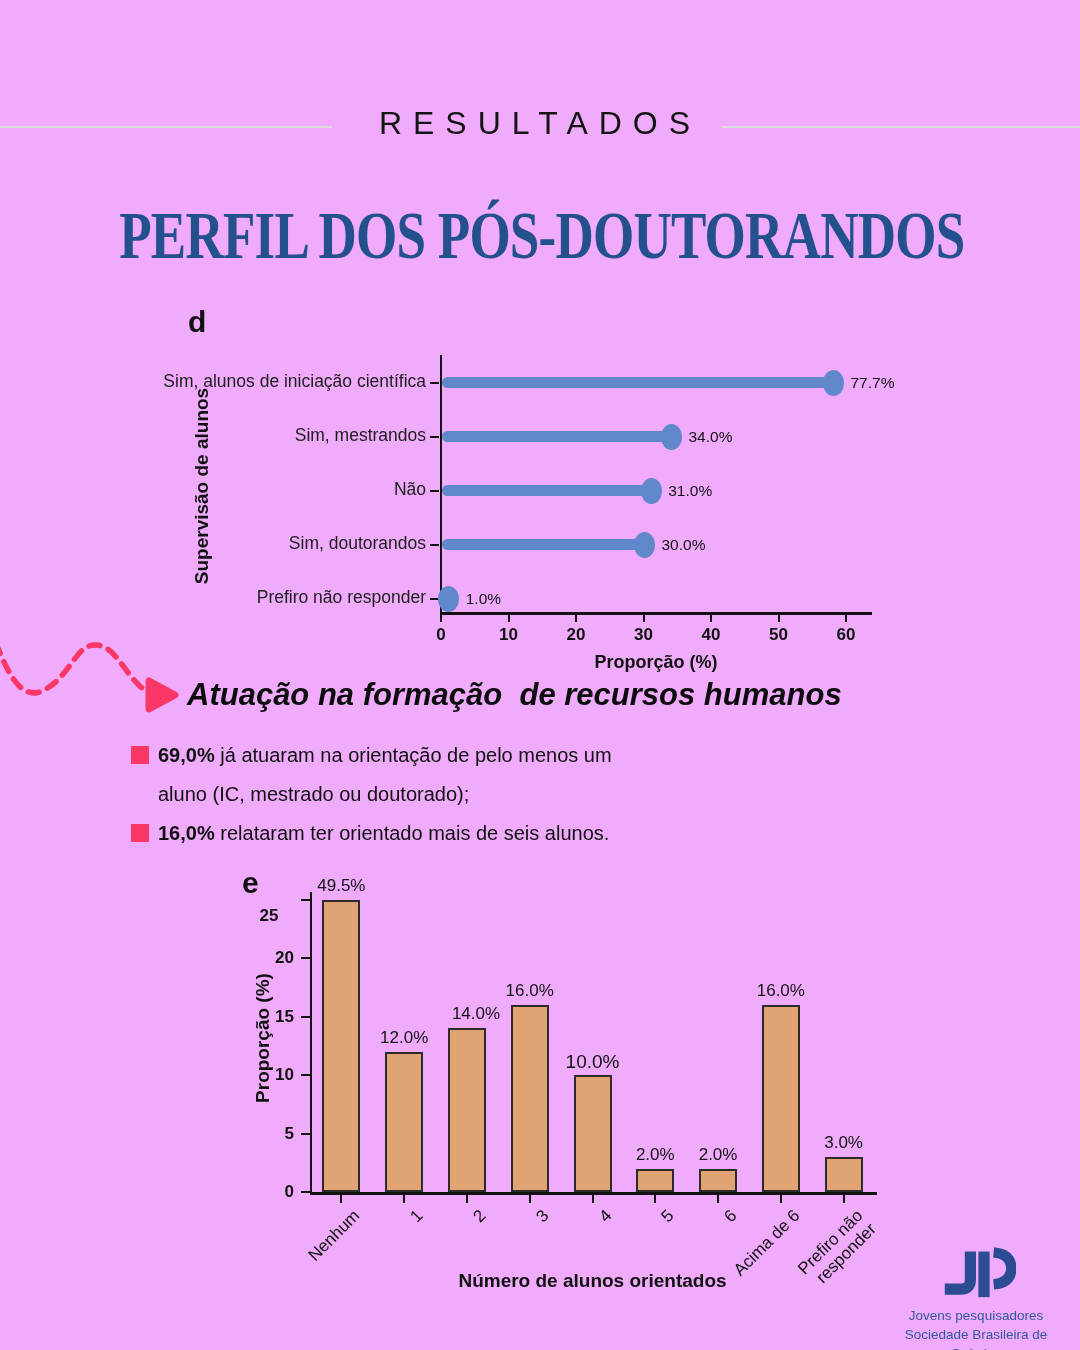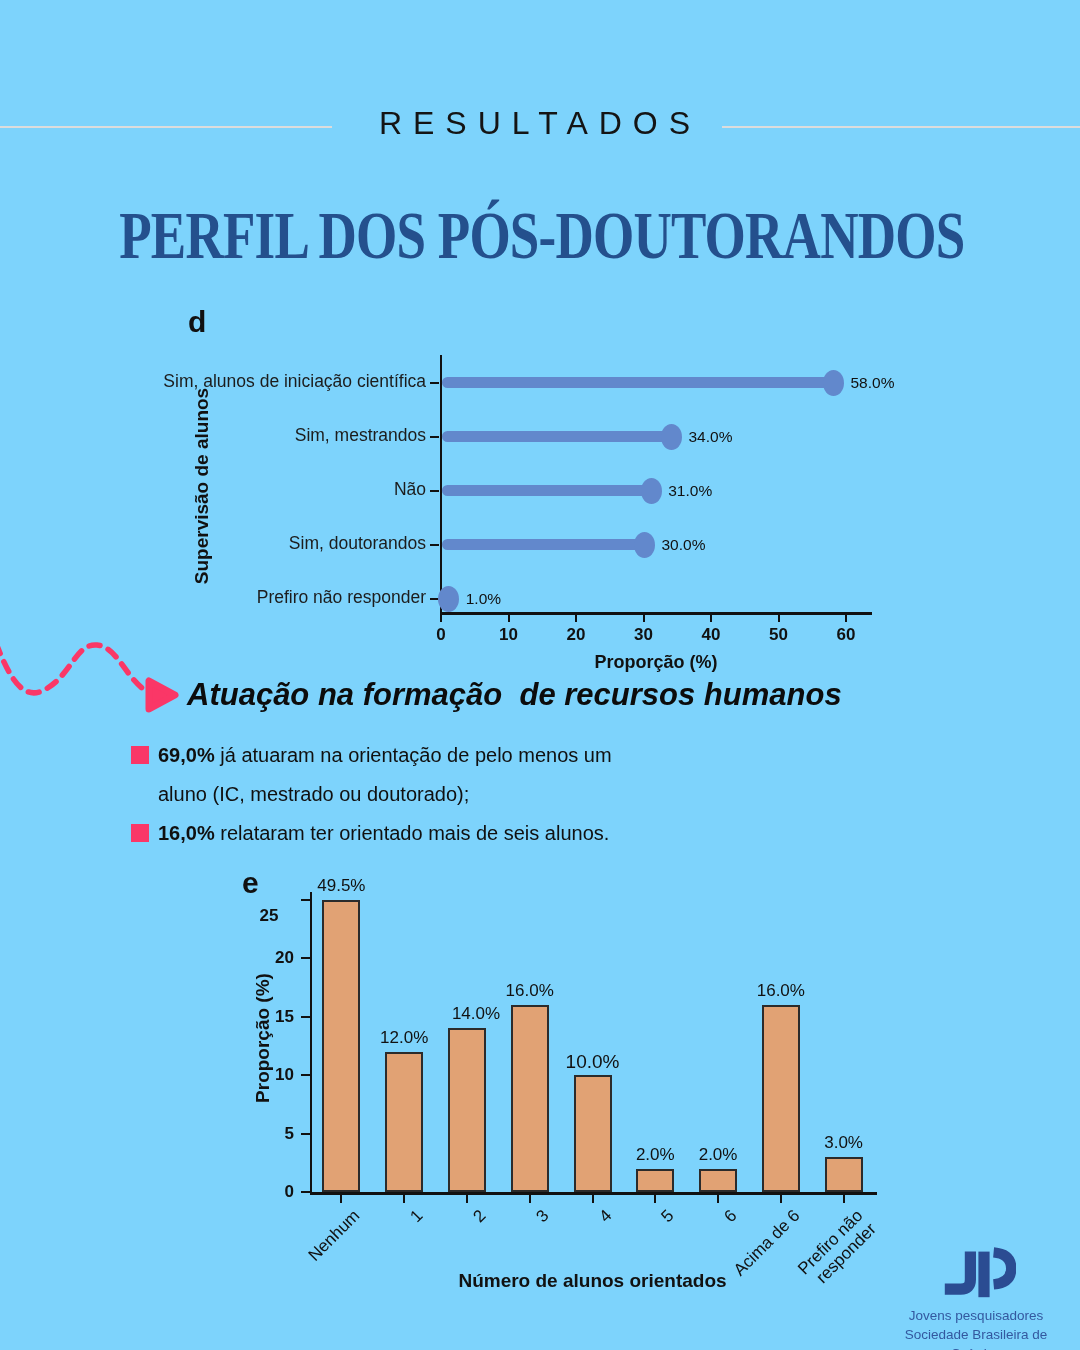--- a/index.html
+++ b/index.html
@@ -1,16 +1,16 @@
 <!DOCTYPE html>
 <html><head>
 <meta charset="utf-8">
 <style>
   html,body{margin:0;padding:0;background:#e9e9e9;}
-  .page{position:relative;width:1080px;height:1350px;margin:0 auto;background:#7dd3fc;
+  .page{position:relative;width:1080px;height:1350px;margin:0 auto;background:#f0abfc;
         font-family:"Liberation Sans",sans-serif;overflow:hidden;}
   .abs{position:absolute;}
 
   
   .hdr-line{position:absolute;height:2px;background:#dcdcdc;}
   .eyebrow{position:absolute;left:0;right:0;top:105px;text-align:center;
            font-size:32px;letter-spacing:11px;font-weight:500;color:#141414;}
   .main-title{position:absolute;left:0;right:0;top:196px;text-align:center;white-space:nowrap;}
   .main-title span{display:inline-block;transform:scaleX(0.78);transform-origin:center;
            font-family:"Liberation Serif",serif;font-weight:700;font-size:68px;color:#24508d;
@@ -61,21 +61,21 @@
 
   <div id="chart-d">
     <div class="panel-label" style="left:188px;top:10px;">d</div>
     <div class="axis-label rot" style="left:52px;top:180px;width:300px;font-size:19px;">Supervisão de alunos</div>
     <div class="plot-d"></div>
     <div class="axis-label" style="left:440px;top:357px;width:432px;">Proporção (%)</div>
   <div class="cat-label" style="left: 0px; top: 76px; width: 426px;">Sim, alunos de iniciação científica</div>
       <div class="tickmark" style="left: 430px; top: 87px; width: 9px; height: 2px;"></div>
       <div style="left: 442px; top: 82px; width: 391.5px; height: 11px; background: rgb(98, 136, 204); border-radius: 6px;"></div>
       <div style="left: 823px; top: 75px; width: 21px; height: 26px; background: rgb(98, 136, 204); border-radius: 50%;"></div>
-      <div class="val-label" style="left: 850.5px; top: 79px;">58.0%</div>
+      <div class="val-label" style="left: 850.5px; top: 79px;">77.7%</div>
       <div class="cat-label" style="left: 0px; top: 130px; width: 426px;">Sim, mestrandos</div>
       <div class="tickmark" style="left: 430px; top: 141px; width: 9px; height: 2px;"></div>
       <div style="left: 442px; top: 136px; width: 229.5px; height: 11px; background: rgb(98, 136, 204); border-radius: 6px;"></div>
       <div style="left: 661px; top: 129px; width: 21px; height: 26px; background: rgb(98, 136, 204); border-radius: 50%;"></div>
       <div class="val-label" style="left: 688.5px; top: 133px;">34.0%</div>
       <div class="cat-label" style="left: 0px; top: 184px; width: 426px;">Não</div>
       <div class="tickmark" style="left: 430px; top: 195px; width: 9px; height: 2px;"></div>
       <div style="left: 442px; top: 190px; width: 209.25px; height: 11px; background: rgb(98, 136, 204); border-radius: 6px;"></div>
       <div style="left: 640.75px; top: 183px; width: 21px; height: 26px; background: rgb(98, 136, 204); border-radius: 50%;"></div>
       <div class="val-label" style="left: 668.25px; top: 187px;">31.0%</div>

